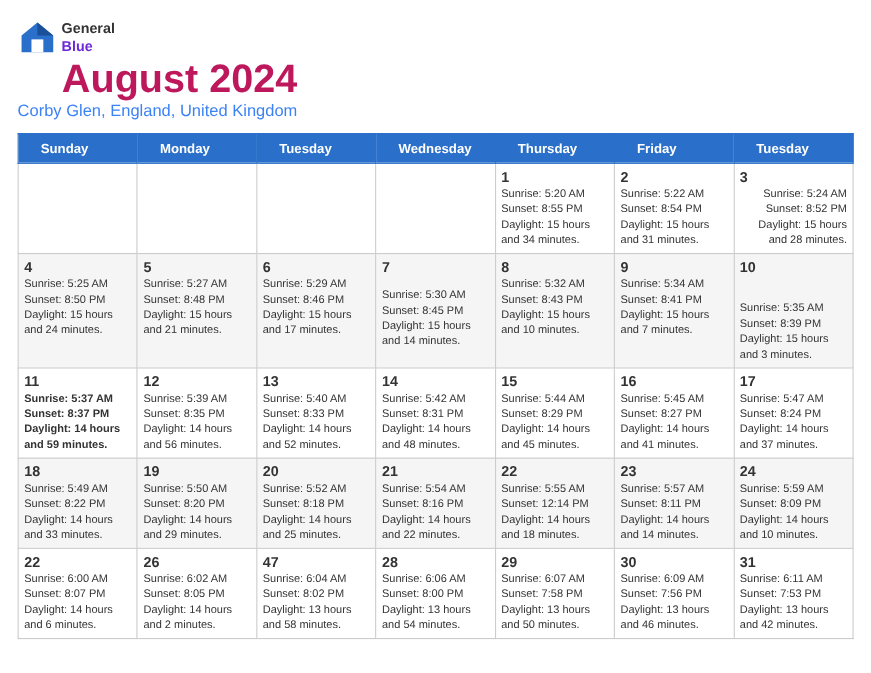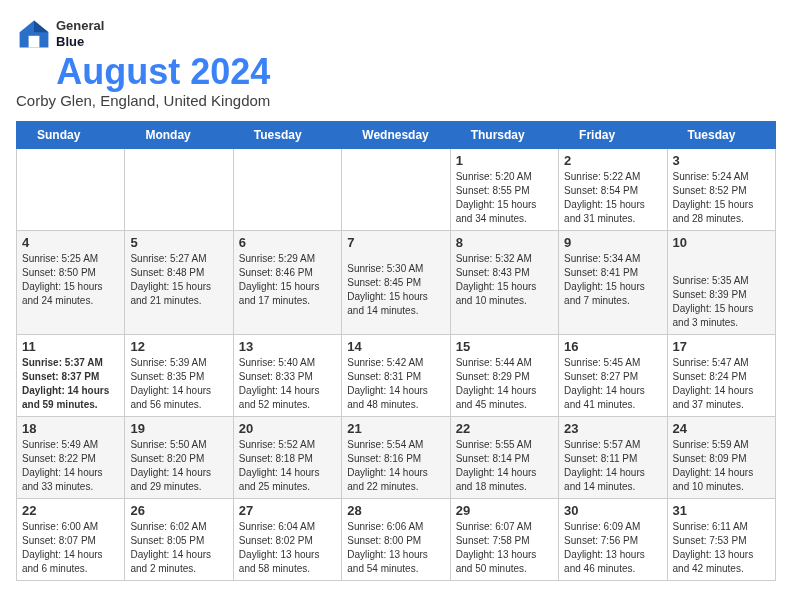--- a/index.html
+++ b/index.html
@@ -23,37 +23,37 @@
       gap: 4px;
     }
     .logo-text {
       display: flex;
       flex-direction: column;
       font-size: 13px;
       font-weight: bold;
       line-height: 1.2;
     }
     .logo-text .general { color: #333; }
-    .logo-text .blue { color: #0f172a; }
+    .logo-text .blue { color: #6d28d9; }
     .logo-icon {
       width: 36px;
       height: 36px;
     }
     .title-block {
       text-align: right;
     }
     .month-title {
       font-size: 36px;
       font-weight: bold;
-      color: #3b82f6;
+      color: #be185d;
       line-height: 1.1;
     }
     .location {
       font-size: 15px;
-      color: #404040;
+      color: #3b82f6;
     }
     table {
       width: 100%;
       border-collapse: collapse;
       font-size: 11px;
     }
     thead tr th {
       background: #2a6fc9;
       color: #fff;
       padding: 6px 20px;
@@ -137,21 +137,21 @@
         </td>
         <td>
           <span class="day-num">2</span>
           <div class="day-info" style="white-space: pre-line;">Sunrise: 5:22 AM
 Sunset: 8:54 PM
 Daylight: 15 hours
 and 31 minutes.</div>
         </td>
         <td>
           <span class="day-num">3</span>
-          <div class="day-info" style="white-space: pre-line;">Sunrise: 5:24 AM
+          <div class="day-info" style="white-space: pre-line; text-align: right;">Sunrise: 5:24 AM
 Sunset: 8:52 PM
 Daylight: 15 hours
 and 28 minutes.</div>
         </td>
       </tr>
       <tr>
         <td>
           <span class="day-num">4</span>
           <div class="day-info" style="white-space: pre-line;">Sunrise: 5:25 AM
 Sunset: 8:50 PM
@@ -277,21 +277,21 @@
         <td>
           <span class="day-num">21</span>
           <div class="day-info" style="white-space: pre-line;">Sunrise: 5:54 AM
 Sunset: 8:16 PM
 Daylight: 14 hours
 and 22 minutes.</div>
         </td>
         <td>
           <span class="day-num">22</span>
           <div class="day-info" style="white-space: pre-line;">Sunrise: 5:55 AM
-Sunset: 8:14 PM
+Sunset: 12:14 PM
 Daylight: 14 hours
 and 18 minutes.</div>
         </td>
         <td>
           <span class="day-num">23</span>
           <div class="day-info" style="white-space: pre-line;">Sunrise: 5:57 AM
 Sunset: 8:11 PM
 Daylight: 14 hours
 and 14 minutes.</div>
         </td>
@@ -312,21 +312,21 @@
 and 6 minutes.</div>
         </td>
         <td>
           <span class="day-num">26</span>
           <div class="day-info" style="white-space: pre-line;">Sunrise: 6:02 AM
 Sunset: 8:05 PM
 Daylight: 14 hours
 and 2 minutes.</div>
         </td>
         <td>
-          <span class="day-num">27</span>
+          <span class="day-num">47</span>
           <div class="day-info" style="white-space: pre-line;">Sunrise: 6:04 AM
 Sunset: 8:02 PM
 Daylight: 13 hours
 and 58 minutes.</div>
         </td>
         <td>
           <span class="day-num">28</span>
           <div class="day-info" style="white-space: pre-line;">Sunrise: 6:06 AM
 Sunset: 8:00 PM
 Daylight: 13 hours

